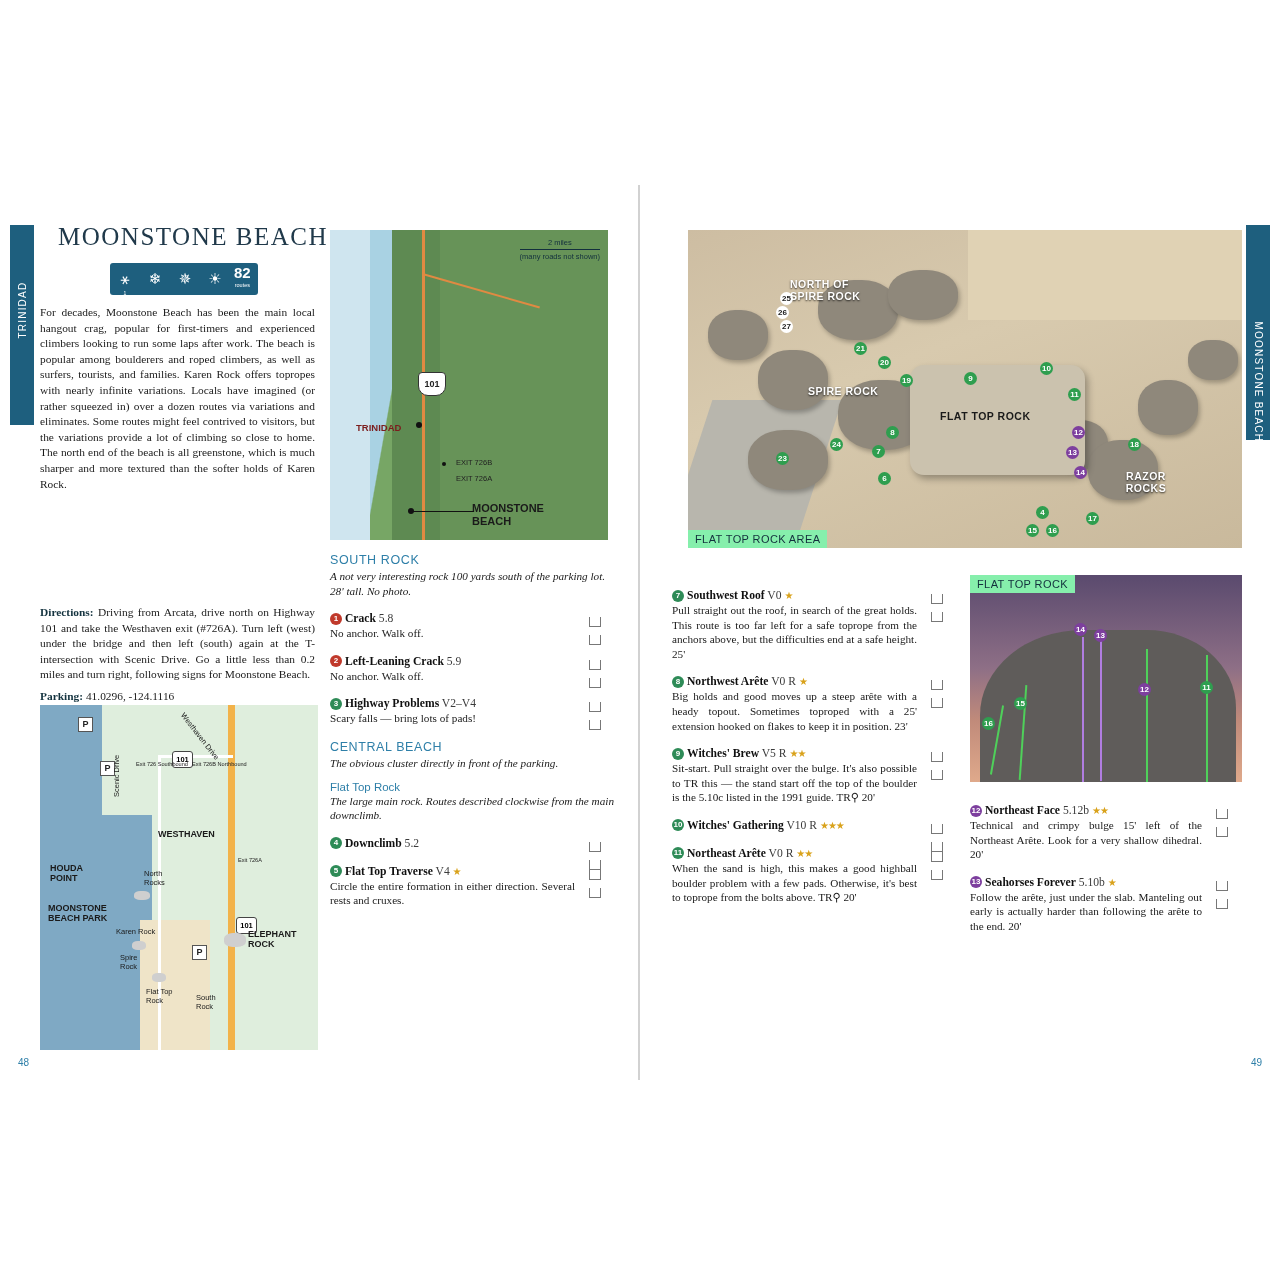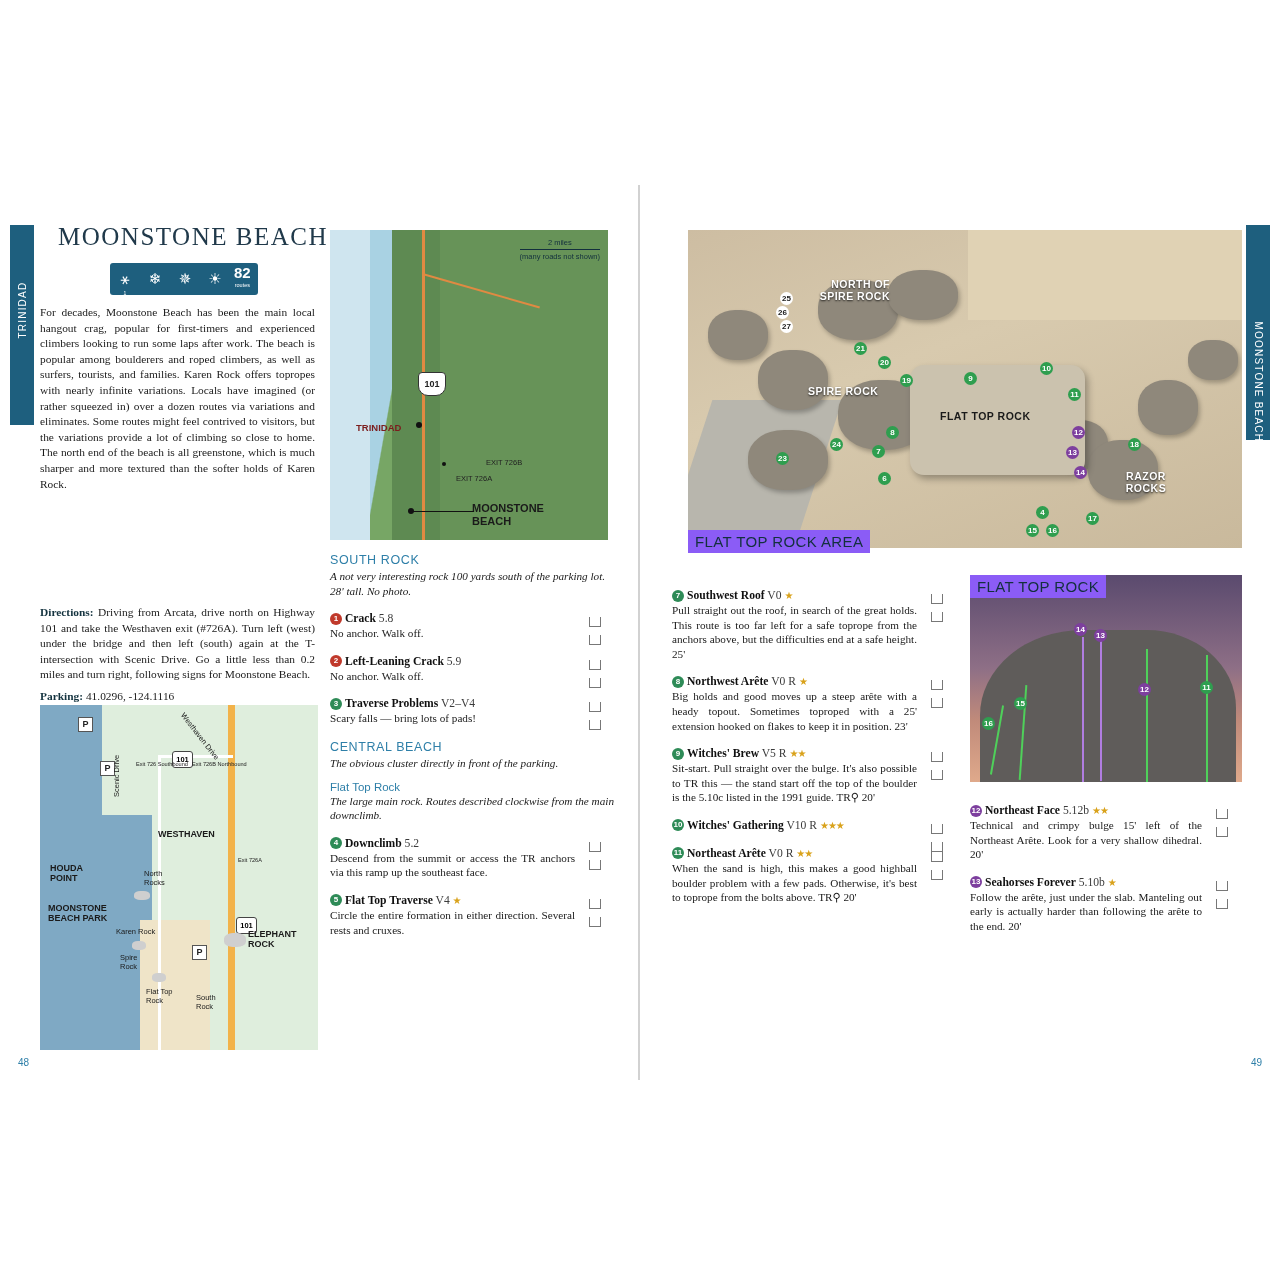--- a/index.html
+++ b/index.html
@@ -420,24 +420,24 @@
     font-size: 8px;
     font-weight: bold;
     text-align: center;
     line-height: 13px;
   }
   .pt.green { background: #2f9e4f; }
   .pt.purple { background: #7d3f9e; }
   .pt.white { background: #ffffff; color: #222; }
   .caption-bar {
     position: absolute;
-    background: #8b5cf6;
+    background: #86efac;
     color: #13303d;
     font-family: "Liberation Sans", sans-serif;
-    font-size: 15px;
+    font-size: 11px;
     padding: 3px 7px;
     letter-spacing: .4px;
   }
   #caption-1 { left: 46px; top: 345px; }
   #topo2-wrap {
     position: absolute;
     left: 328px; top: 390px;
     width: 272px; height: 207px;
     background: linear-gradient(180deg,#5a4a6e 0%, #8e6f86 45%, #c08a7a 70%, #dfa98b 100%);
     overflow: hidden;
@@ -506,21 +506,21 @@
       <div class="hwy" style="left:92px; top:-5px; width:3px; height:320px;"></div>
       <div class="hwy" style="left:92px; top:60px; width:120px; height:2px; transform:rotate(16deg);"></div>
       <div class="scalebar">
         <div>2 miles</div>
         <div class="scaleline"></div>
         <div>(many roads not shown)</div>
       </div>
       <div class="shield">101</div>
       <div class="lbl" style="left:26px; top:192px;">TRINIDAD</div>
       <div class="dot" style="left:86px; top:192px;"></div>
-      <div class="lbl small" style="left:126px; top:228px;margin-left:30px;">EXIT 726B</div>
+      <div class="lbl small" style="left:126px; top:228px;">EXIT 726B</div>
       <div class="lbl small" style="left:126px; top:244px;">EXIT 726A</div>
       <div class="dot" style="left:112px; top:232px; width:4px;height:4px;"></div>
       <div class="lbl black" style="left:142px; top:272px; font-size:11px; line-height:13px; width:110px;">MOONSTONE BEACH</div>
       <div class="dot" style="left:78px; top:278px;"></div>
       <div style="position:absolute;left:82px;top:281px;width:62px;height:1px;background:#111;"></div>
     </div>
 
     <div id="detail-map">
       <div class="sea"></div>
       <div class="sea2"></div>
@@ -570,37 +570,36 @@
         <div class="gearbox"><i></i><i></i></div>
         <div class="rname">
           <span class="num red">2</span><span class="rt">Left-Leaning Crack</span> <span class="grade">5.9</span> <span class="stars"></span>
         </div>
         <div class="rdesc">No anchor. Walk off.</div>
       </div>
 
       <div class="route">
         <div class="gearbox"><i></i><i></i></div>
         <div class="rname">
-          <span class="num green">3</span><span class="rt">Traverse Problems</span> <span class="grade">V2–V4</span> <span class="stars"></span>
+          <span class="num green">3</span><span class="rt">Highway Problems</span> <span class="grade">V2–V4</span> <span class="stars"></span>
         </div>
         <div class="rdesc">Scary falls — bring lots of pads!</div>
       </div>
 
       <div class="sec-head" style="margin-top:14px;">CENTRAL BEACH</div>
       <div class="sec-desc">The obvious cluster directly in front of the parking.</div>
 
       <div class="sub-head">Flat Top Rock</div>
       <div class="sec-desc">The large main rock. Routes described clockwise from the main downclimb.</div>
 
       <div class="route">
         <div class="gearbox"><i></i><i></i></div>
         <div class="rname">
           <span class="num green">4</span><span class="rt">Downclimb</span> <span class="grade">5.2</span> <span class="stars"></span>
         </div>
-        <div class="rdesc">Descend from the summit or access the TR anchors via this ramp up the southeast face.</div>
       </div>
 
       <div class="route">
         <div class="gearbox"><i></i><i></i></div>
         <div class="rname">
           <span class="num green">5</span><span class="rt">Flat Top Traverse</span> <span class="grade">V4</span> <span class="stars">★</span>
         </div>
         <div class="rdesc">Circle the entire formation in either direction. Several rests and cruxes.</div>
       </div>
 
@@ -627,21 +626,21 @@
       <div class="boulder" style="left:130px; top:50px; width:80px; height:60px;"></div>
       <div class="boulder" style="left:200px; top:40px; width:70px; height:50px;"></div>
       <div class="boulder" style="left:150px; top:150px; width:90px; height:70px;"></div>
       <div class="boulder" style="left:60px; top:200px; width:80px; height:60px;"></div>
       <div class="boulder" style="left:360px; top:190px; width:60px; height:50px;"></div>
       <div class="boulder" style="left:400px; top:210px; width:70px; height:60px;"></div>
       <div class="boulder" style="left:450px; top:150px; width:60px; height:55px;"></div>
       <div class="boulder" style="left:500px; top:110px; width:50px; height:40px;"></div>
       <div class="flattop"></div>
 
-      <div class="plabel" style="left:116px; top:48px; width:86px; text-align:right; line-height:12px;">NORTH OF SPIRE ROCK</div>
+      <div class="plabel" style="left:102px; top:48px; width:86px; text-align:left; line-height:12px;">NORTH OF SPIRE ROCK</div>
       <div class="plabel" style="left:120px; top:155px;">SPIRE ROCK</div>
       <div class="plabel dark" style="left:252px; top:180px;">FLAT TOP ROCK</div>
       <div class="plabel" style="left:432px; top:240px; width:52px; text-align:center; line-height:12px;">RAZOR ROCKS</div>
 
       <div class="pt white" style="left:92px; top:62px;">25</div>
       <div class="pt white" style="left:88px; top:76px;">26</div>
       <div class="pt white" style="left:92px; top:90px;">27</div>
       <div class="pt green" style="left:166px; top:112px;">21</div>
       <div class="pt green" style="left:190px; top:126px;">20</div>
       <div class="pt green" style="left:212px; top:144px;">19</div>

